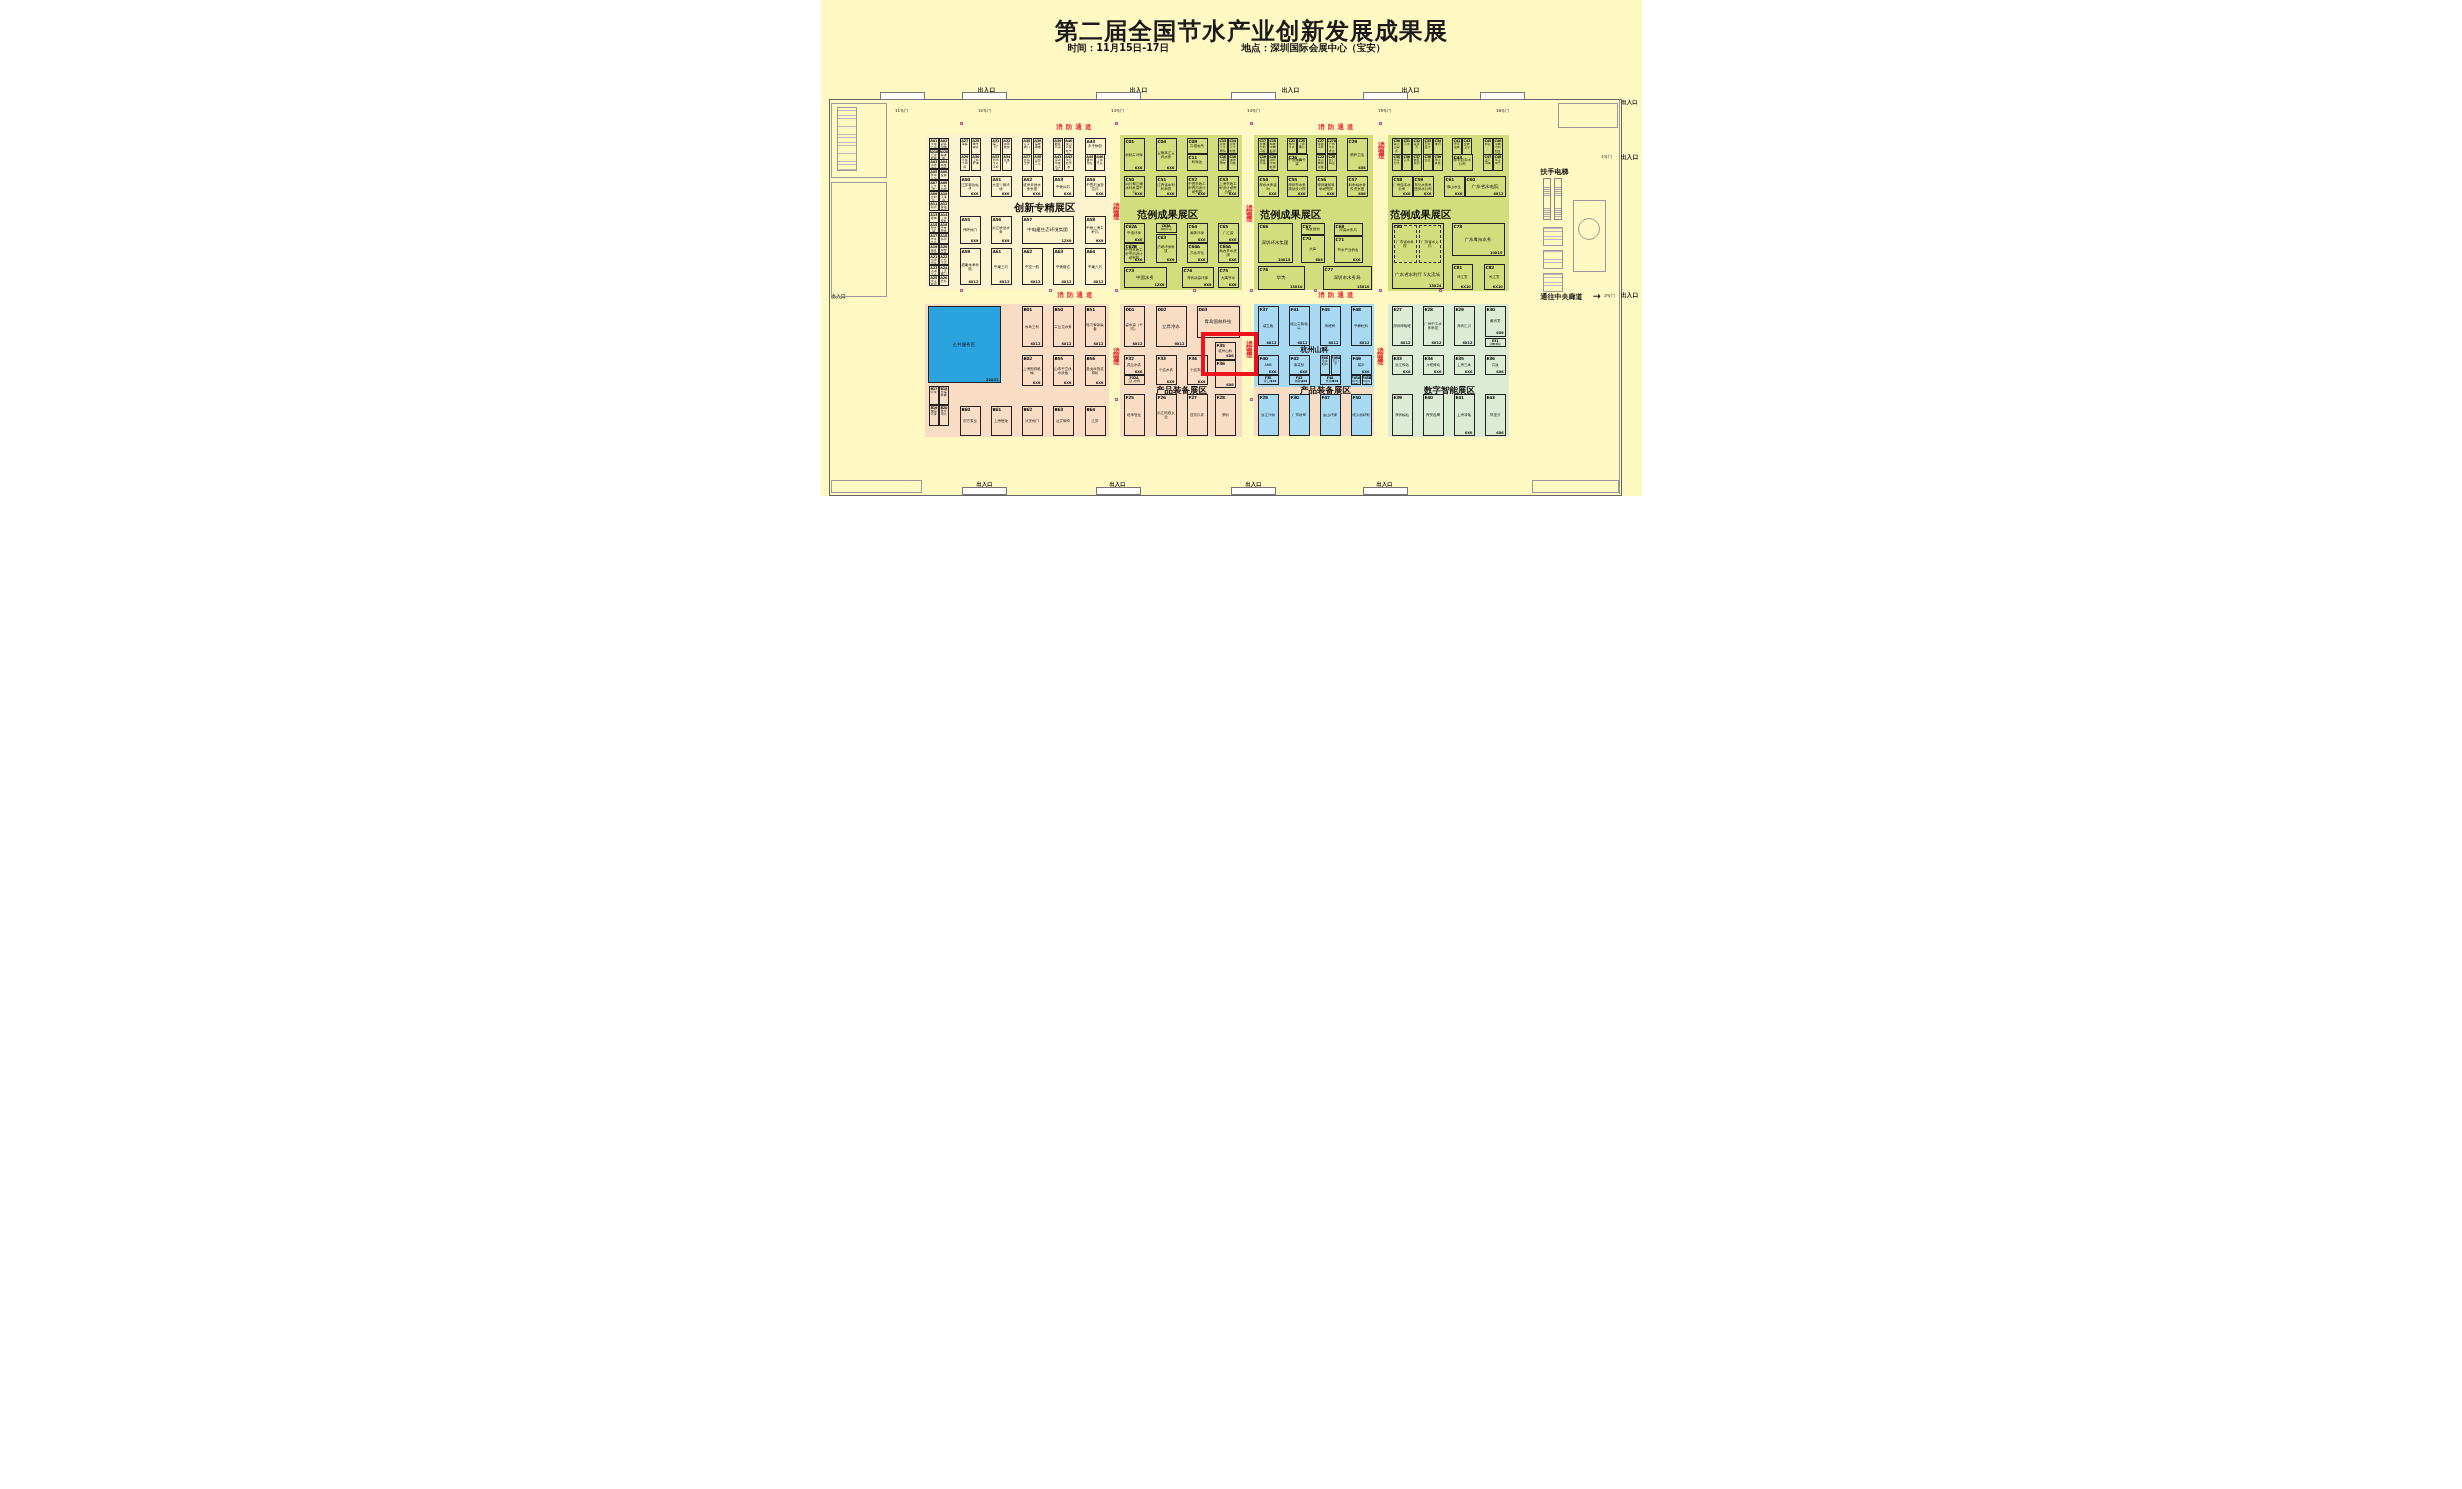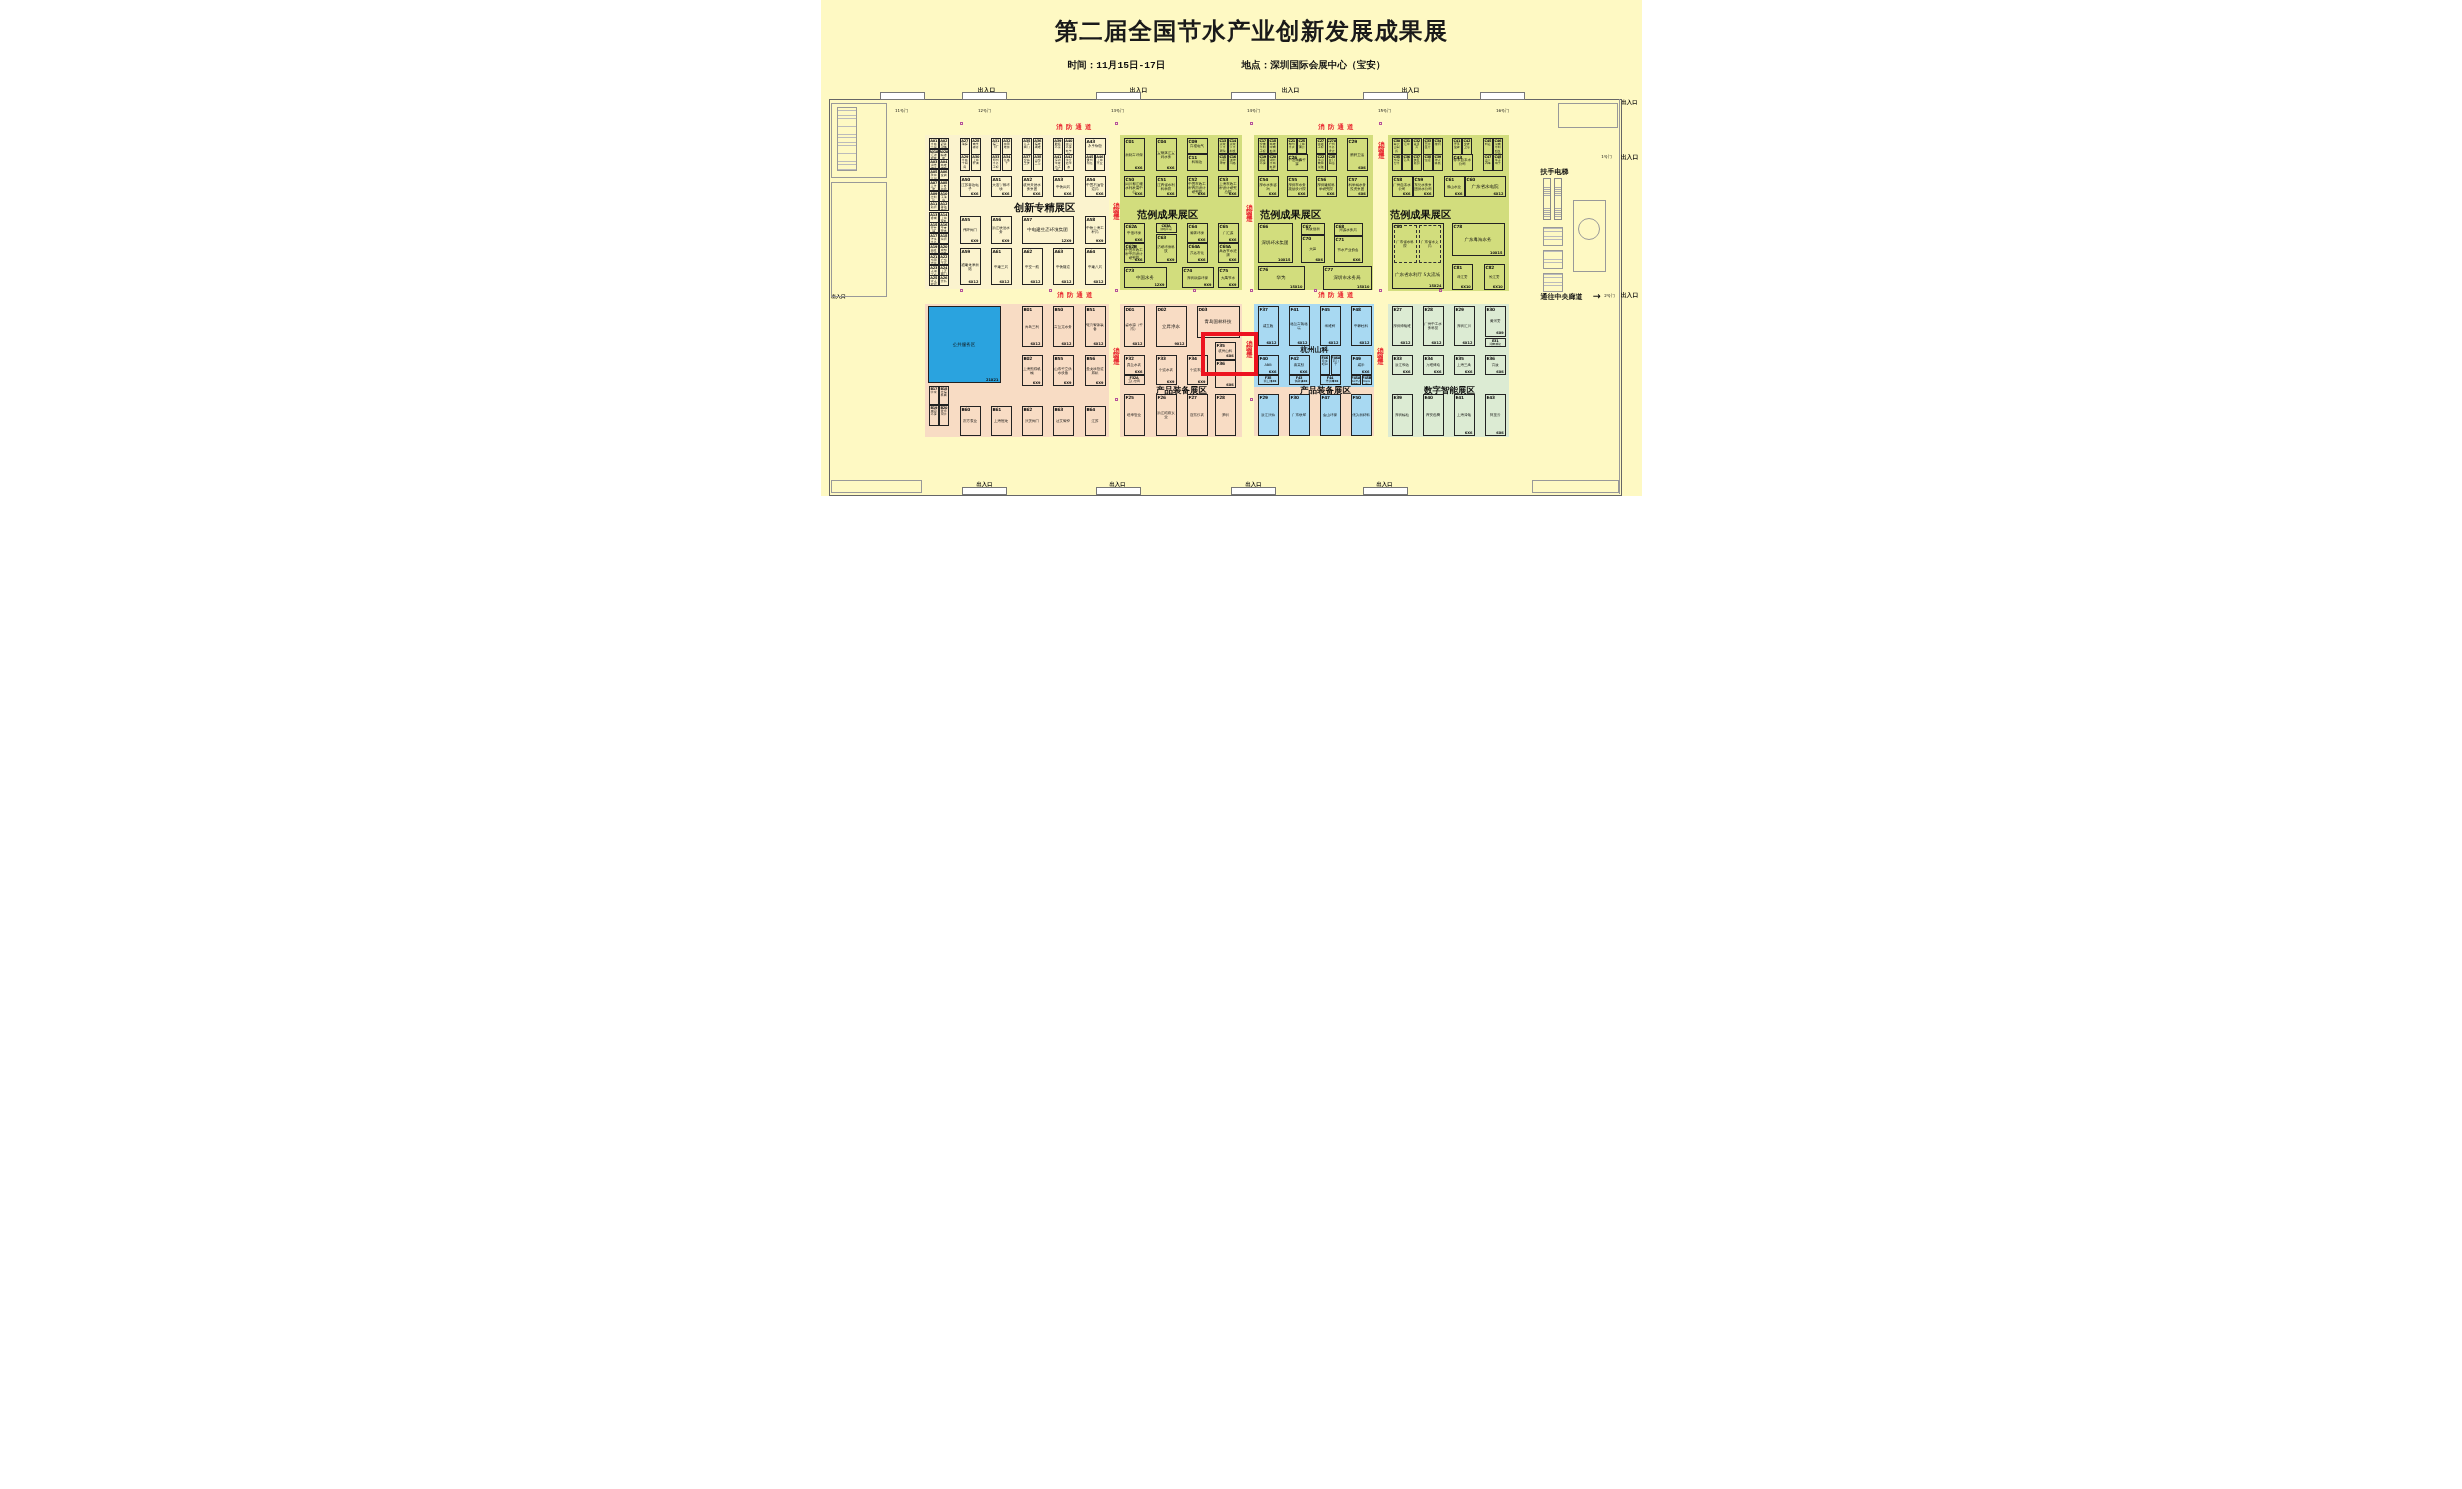--- a/index.html
+++ b/index.html
@@ -1,20 +1,20 @@
 <!DOCTYPE html>
 <html style="font-size:8.5px"><head>
 <meta charset="utf-8">
 <style>
   html,body{margin:0;padding:0;background:#ffffff;}
   .stage{position:relative;width:821px;height:496px;margin:0 auto;background:#fef9c3;overflow:hidden;
          font-family:"DejaVu Sans","Liberation Sans",sans-serif;color:#111;}
   .title{position:absolute;left:431px;top:15px;transform:translateX(-50%);font-size:23.5px;font-weight:600;
          letter-spacing:1.1px;white-space:nowrap;color:#1a1a1a;margin:0;}
-  .sub{position:absolute;top:59px;font-size:9.6px;font-weight:700;white-space:nowrap;font-family:Liberation Mono, monospace;}
+  .sub{position:absolute;top:42px;font-size:9.6px;font-weight:700;white-space:nowrap;}
   .sub.time{left:247px;}
   .sub.loc{left:421px;}
   #plan{position:absolute;left:0;top:0;width:821px;height:496px;}
   .hall{position:absolute;left:8px;top:99px;width:791px;height:395px;border:0.8px solid #666;}
   .zbg{position:absolute;}
   .booth{position:absolute;border:0.5px solid #222;box-sizing:border-box;overflow:hidden;}
   .booth .bid{position:absolute;top:0;left:1.1px;font-size:4.3px;font-weight:600;letter-spacing:-0.3px;line-height:5.3px;}
   .booth .bn{position:absolute;top:50%;left:50%;transform:translate(-50%,-45%);width:94%;text-align:center;
              font-size:3.5px;line-height:4px;word-break:break-all;}
   .booth .bs{position:absolute;bottom:0;right:1.1px;font-size:3.5px;font-weight:600;line-height:4.3px;}

